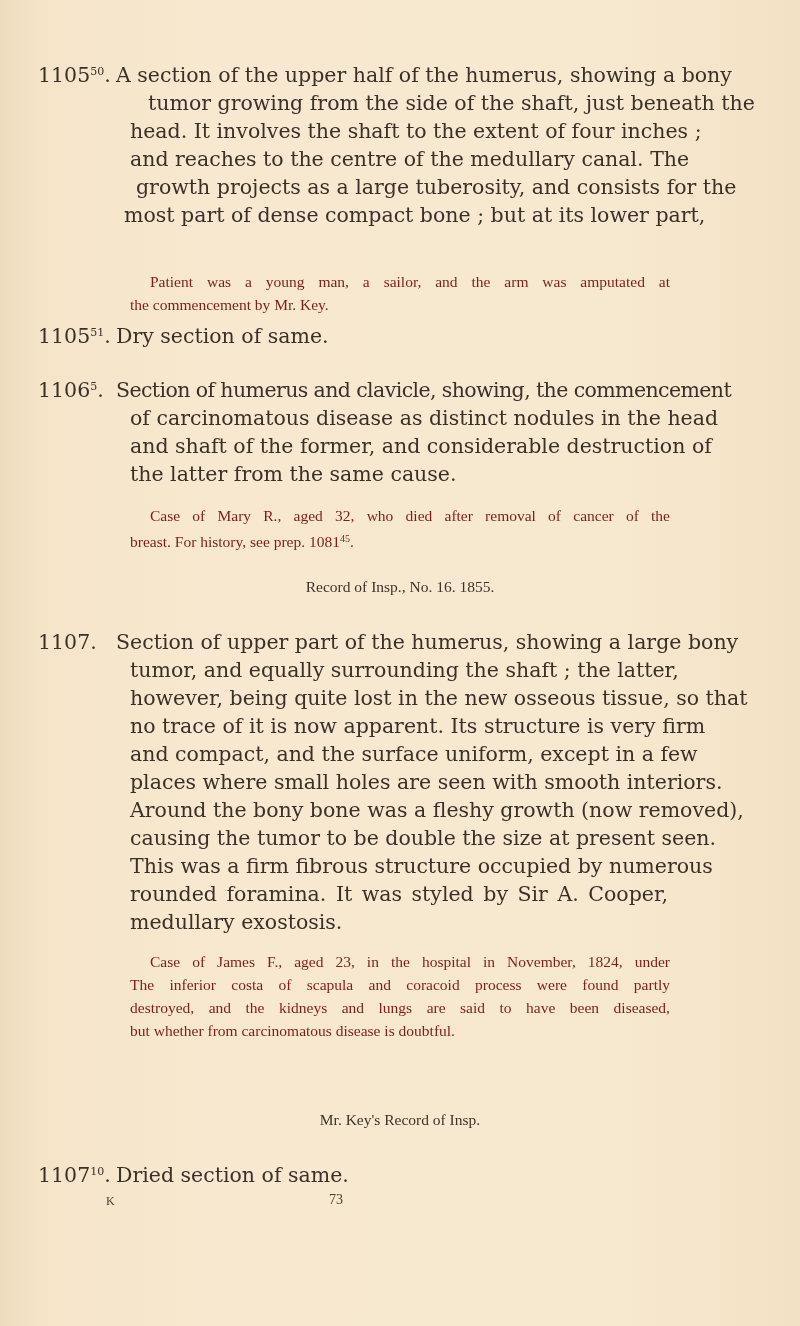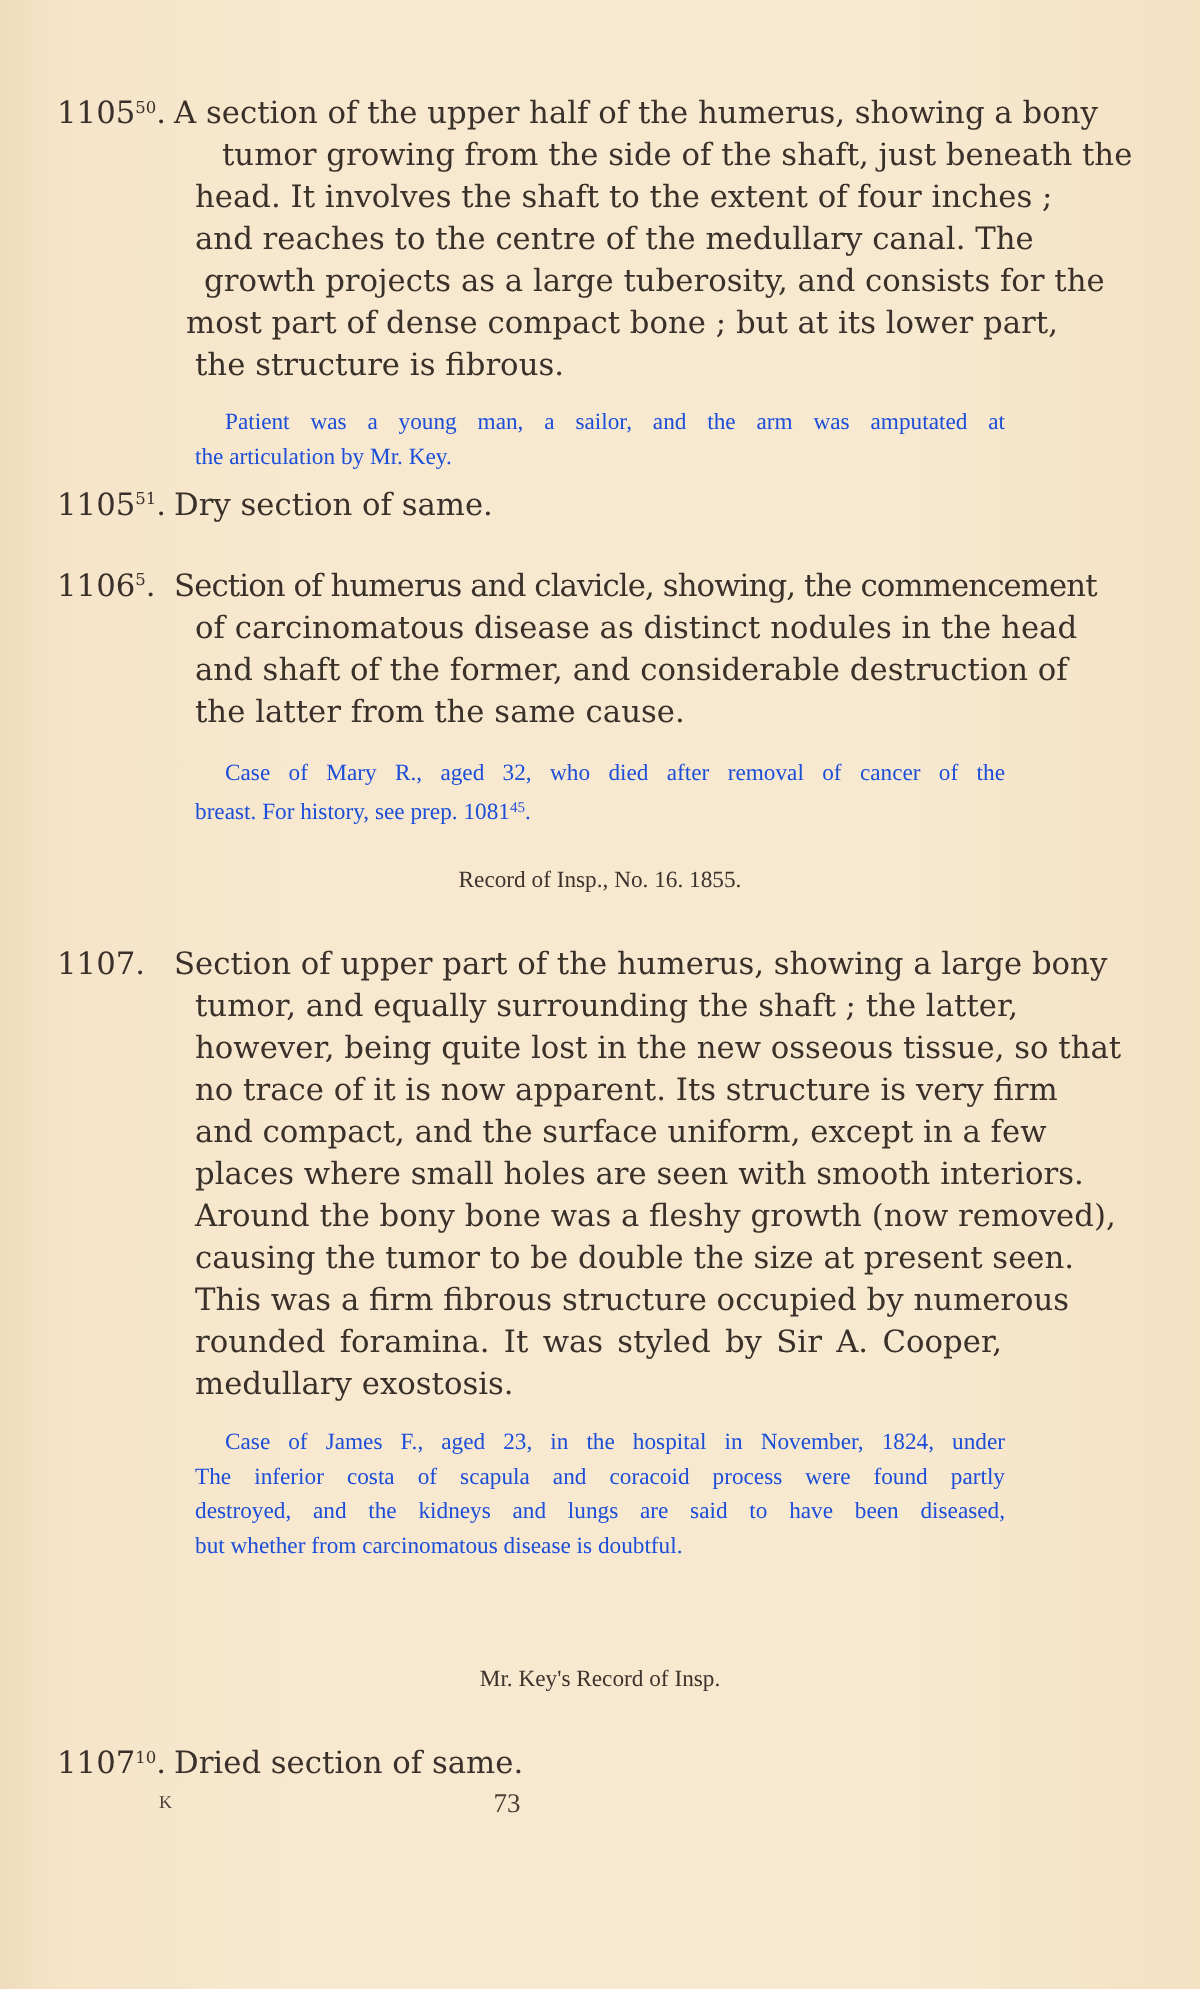--- a/index.html
+++ b/index.html
@@ -8,36 +8,36 @@
     background: #f6e6cc;
     background-image: linear-gradient(90deg, #eedcbd 0px, #f5e4c8 40px, #f7e8cf 200px, #f7e9d0 600px, #f3e1c4 800px);
     font-family: "DejaVu Serif", "Liberation Serif", serif;
     color: #3a302a;
     position: relative;
   }
   .page { position: absolute; left: 0; top: 0; width: 800px; height: 1326px; }
   .note {
     position: absolute; left: 130px; width: 532px;
     font-family: "Liberation Serif", serif;
-    font-size: 15.5px; line-height: 23px; color: #1d4ed8;
+    font-size: 15.5px; line-height: 23px; color: #7f1d1d;
   }
   .note .l { display: block; text-align: justify; text-align-last: justify; }
   .note .l.first { padding-left: 20px; }
   .note .l.last { text-align-last: left; }
   .note sup { font-size: 10px; vertical-align: 5px; }
   .centered {
     position: absolute; left: 0; width: 800px; text-align: center;
     font-family: "Liberation Serif", serif; font-size: 15.5px; color: #3d332c;
   }
   .line {
     position: absolute; font-size: 20.5px; white-space: nowrap;
   }
   .line sup { font-size: 11px; vertical-align: 7px; }
   .sig { position: absolute; font-family: "Liberation Serif", serif; font-size: 12px; color: #4a3e35; }
-  .pnum { position: absolute; font-family: "Liberation Serif", serif; font-size: 18px; color: #4a3e35; }
+  .pnum { position: absolute; font-family: "Liberation Serif", serif; font-size: 14px; color: #4a3e35; }
 </style>
 </head>
 <body>
 
 <div class="page">
 
   <div class="line" style="left:38px; top:63px;"><span>1105</span><sup>50</sup>.</div>
   <div class="line" style="left:116px; top:63px; width:552px;">
       <span class="l" style="display:block;text-align-last:justify;text-align:justify">A section of the upper half of the humerus, showing a bony</span>
     </div>
@@ -49,25 +49,24 @@
     </div>
   <div class="line" style="left:130px; top:147px; width:538px;">
       <span style="display:block;text-align:justify;text-align-last:justify">and reaches to the centre of the medullary canal.  The</span>
     </div>
   <div class="line" style="left:136px; top:175px; width:538px;">
       <span style="display:block;text-align:justify;text-align-last:justify">growth projects as a large tuberosity, and consists for the</span>
     </div>
   <div class="line" style="left:124px; top:203px; width:538px;">
       <span style="display:block;text-align:justify;text-align-last:justify">most part of dense compact bone ; but at its lower part,</span>
     </div>
-  <div class="line" style="left:130px; top:231px; width:538px;"><span>the structure is fibrous.</span></div>
 
   <div class="note" style="top:270px; width:540px;">
     <span class="l first">Patient was a young man, a sailor, and the arm was amputated at</span>
-    <span class="l last">the articulation by Mr. Key.</span>
+    <span class="l last">the commencement by Mr. Key.</span>
   </div>
 
   <div class="line" style="left:38px; top:324px;"><span>1105</span><sup>51</sup>.</div>
   <div class="line" style="left:116px; top:324px;"><span>Dry section of same.</span></div>
 
   <div class="line" style="left:38px; top:378px;"><span>1106</span><sup>5</sup>.</div>
   <div class="line" style="left:116px; top:378px; width:552px;">
       <span style="display:block;text-align:justify;text-align-last:justify;letter-spacing:-0.6px">Section of humerus and clavicle, showing, the commencement</span>
     </div>
   <div class="line" style="left:130px; top:406px; width:538px;">

